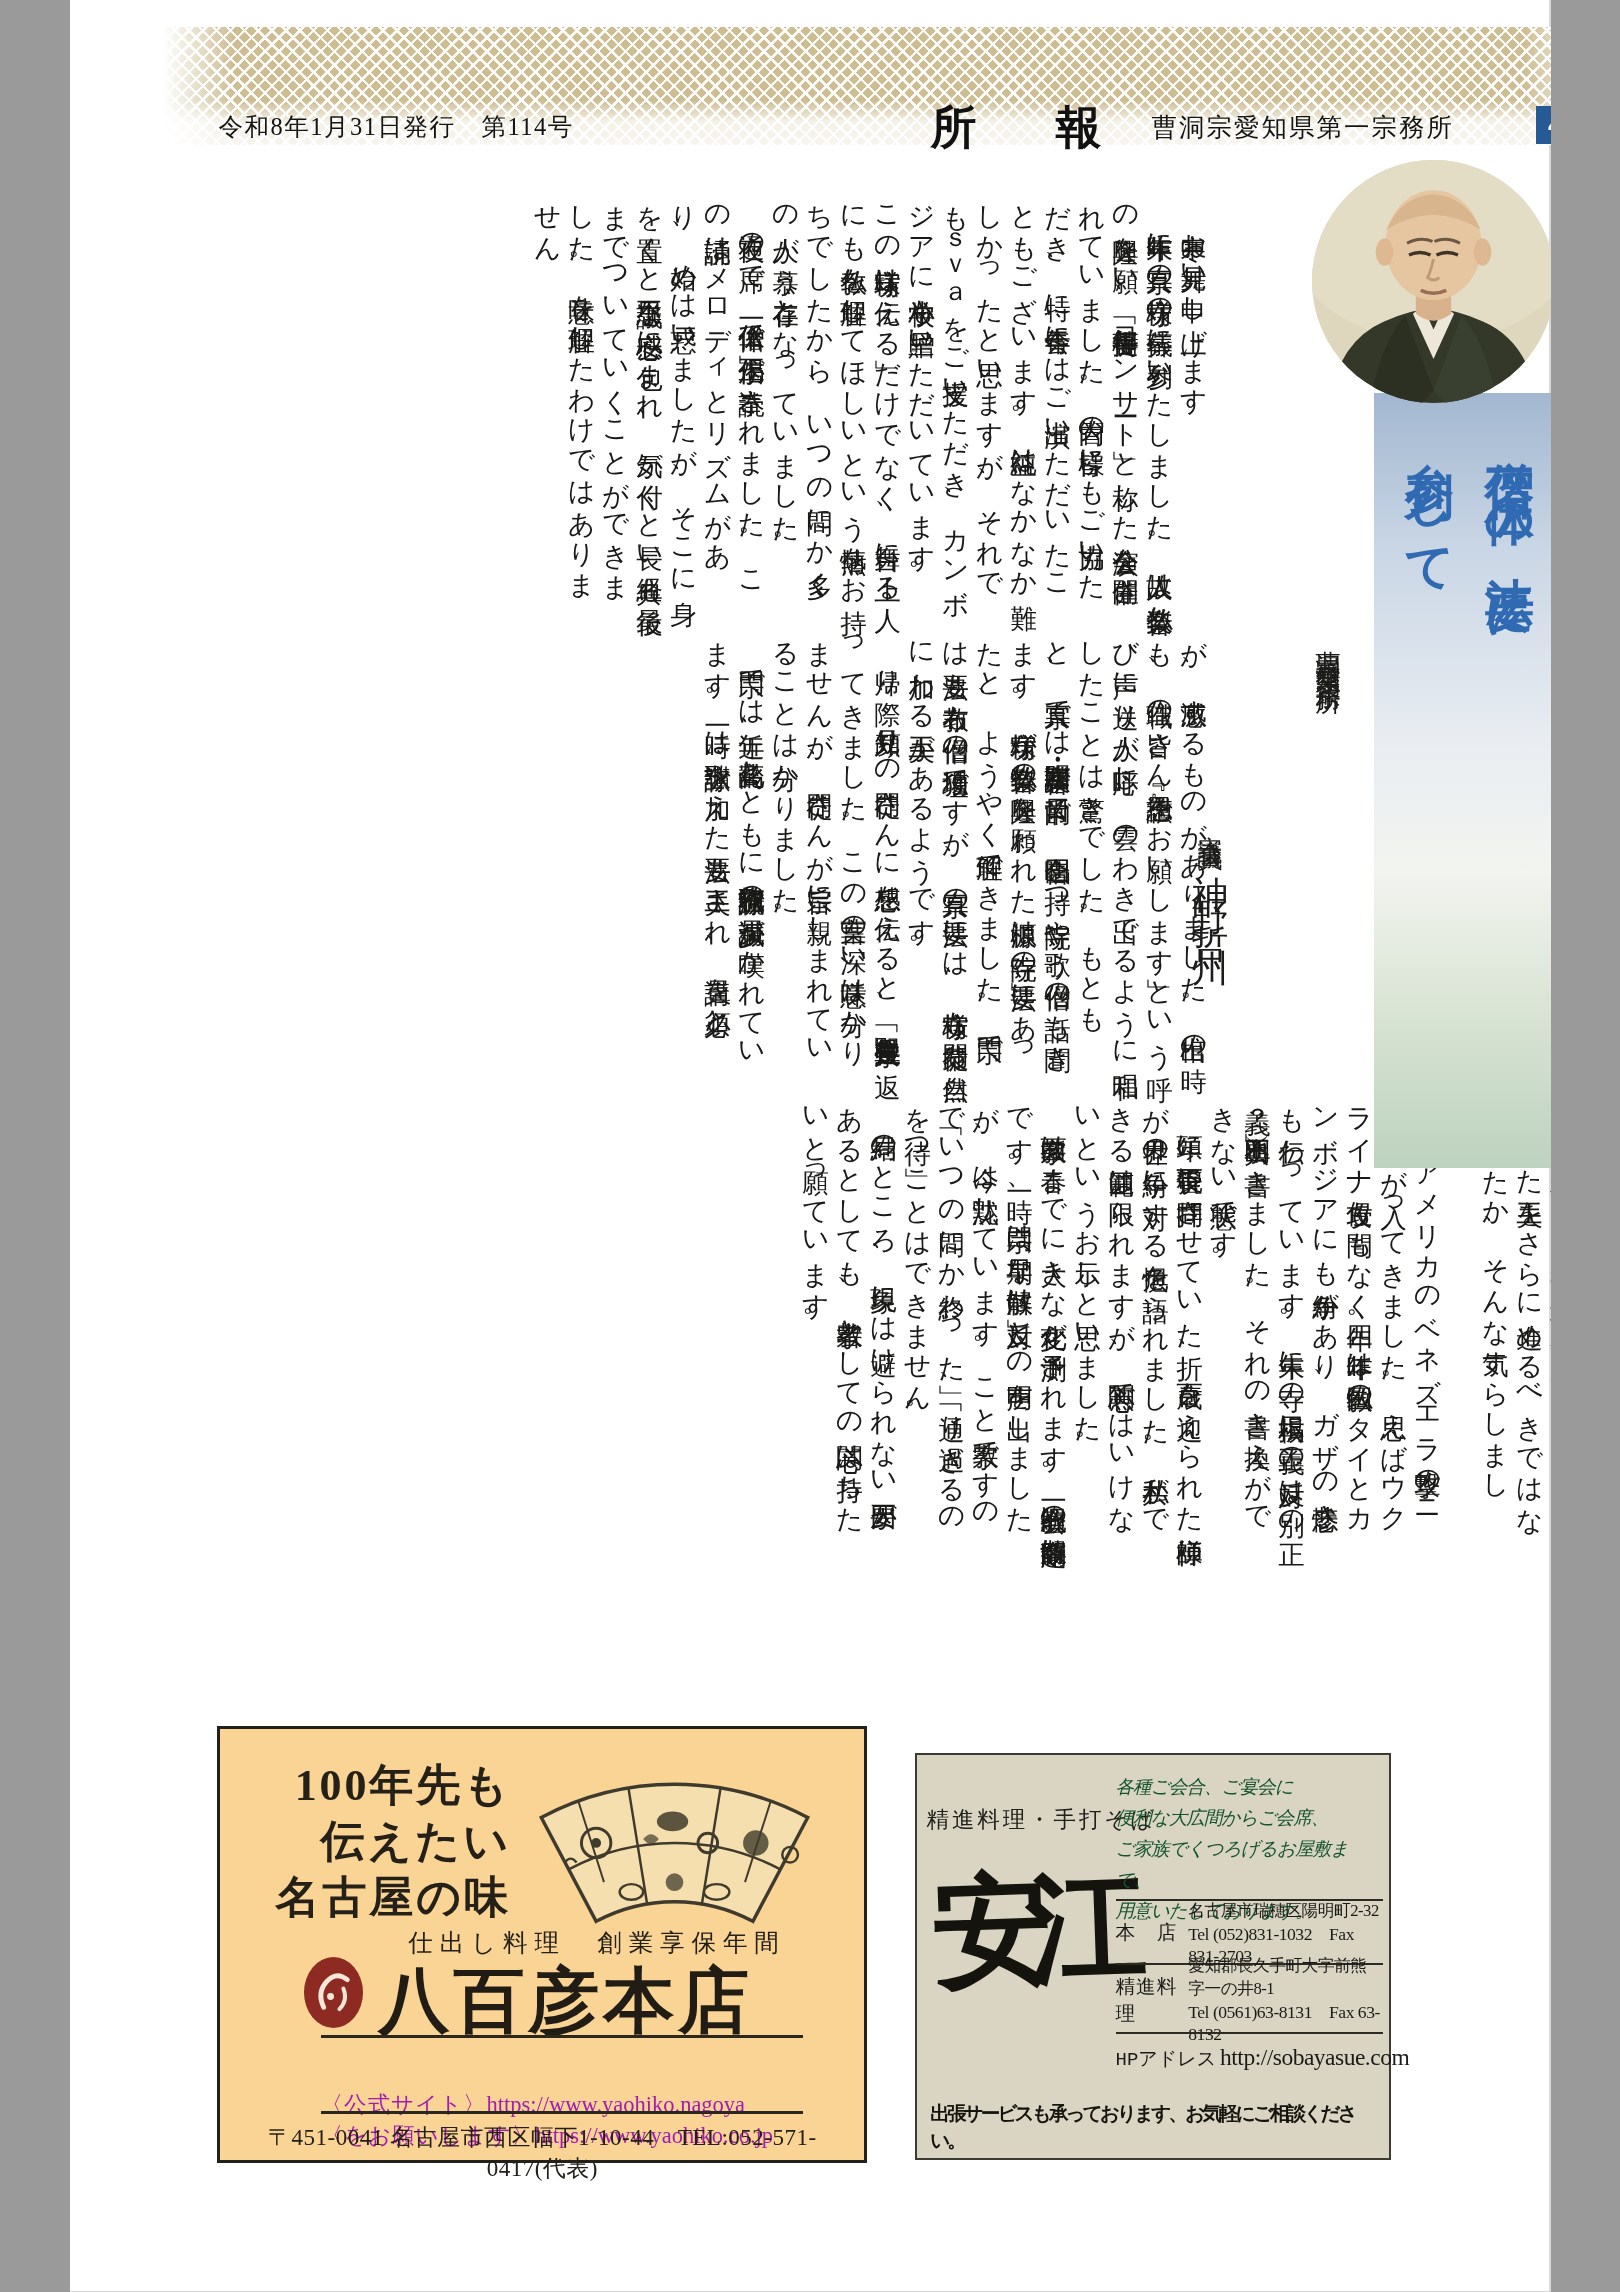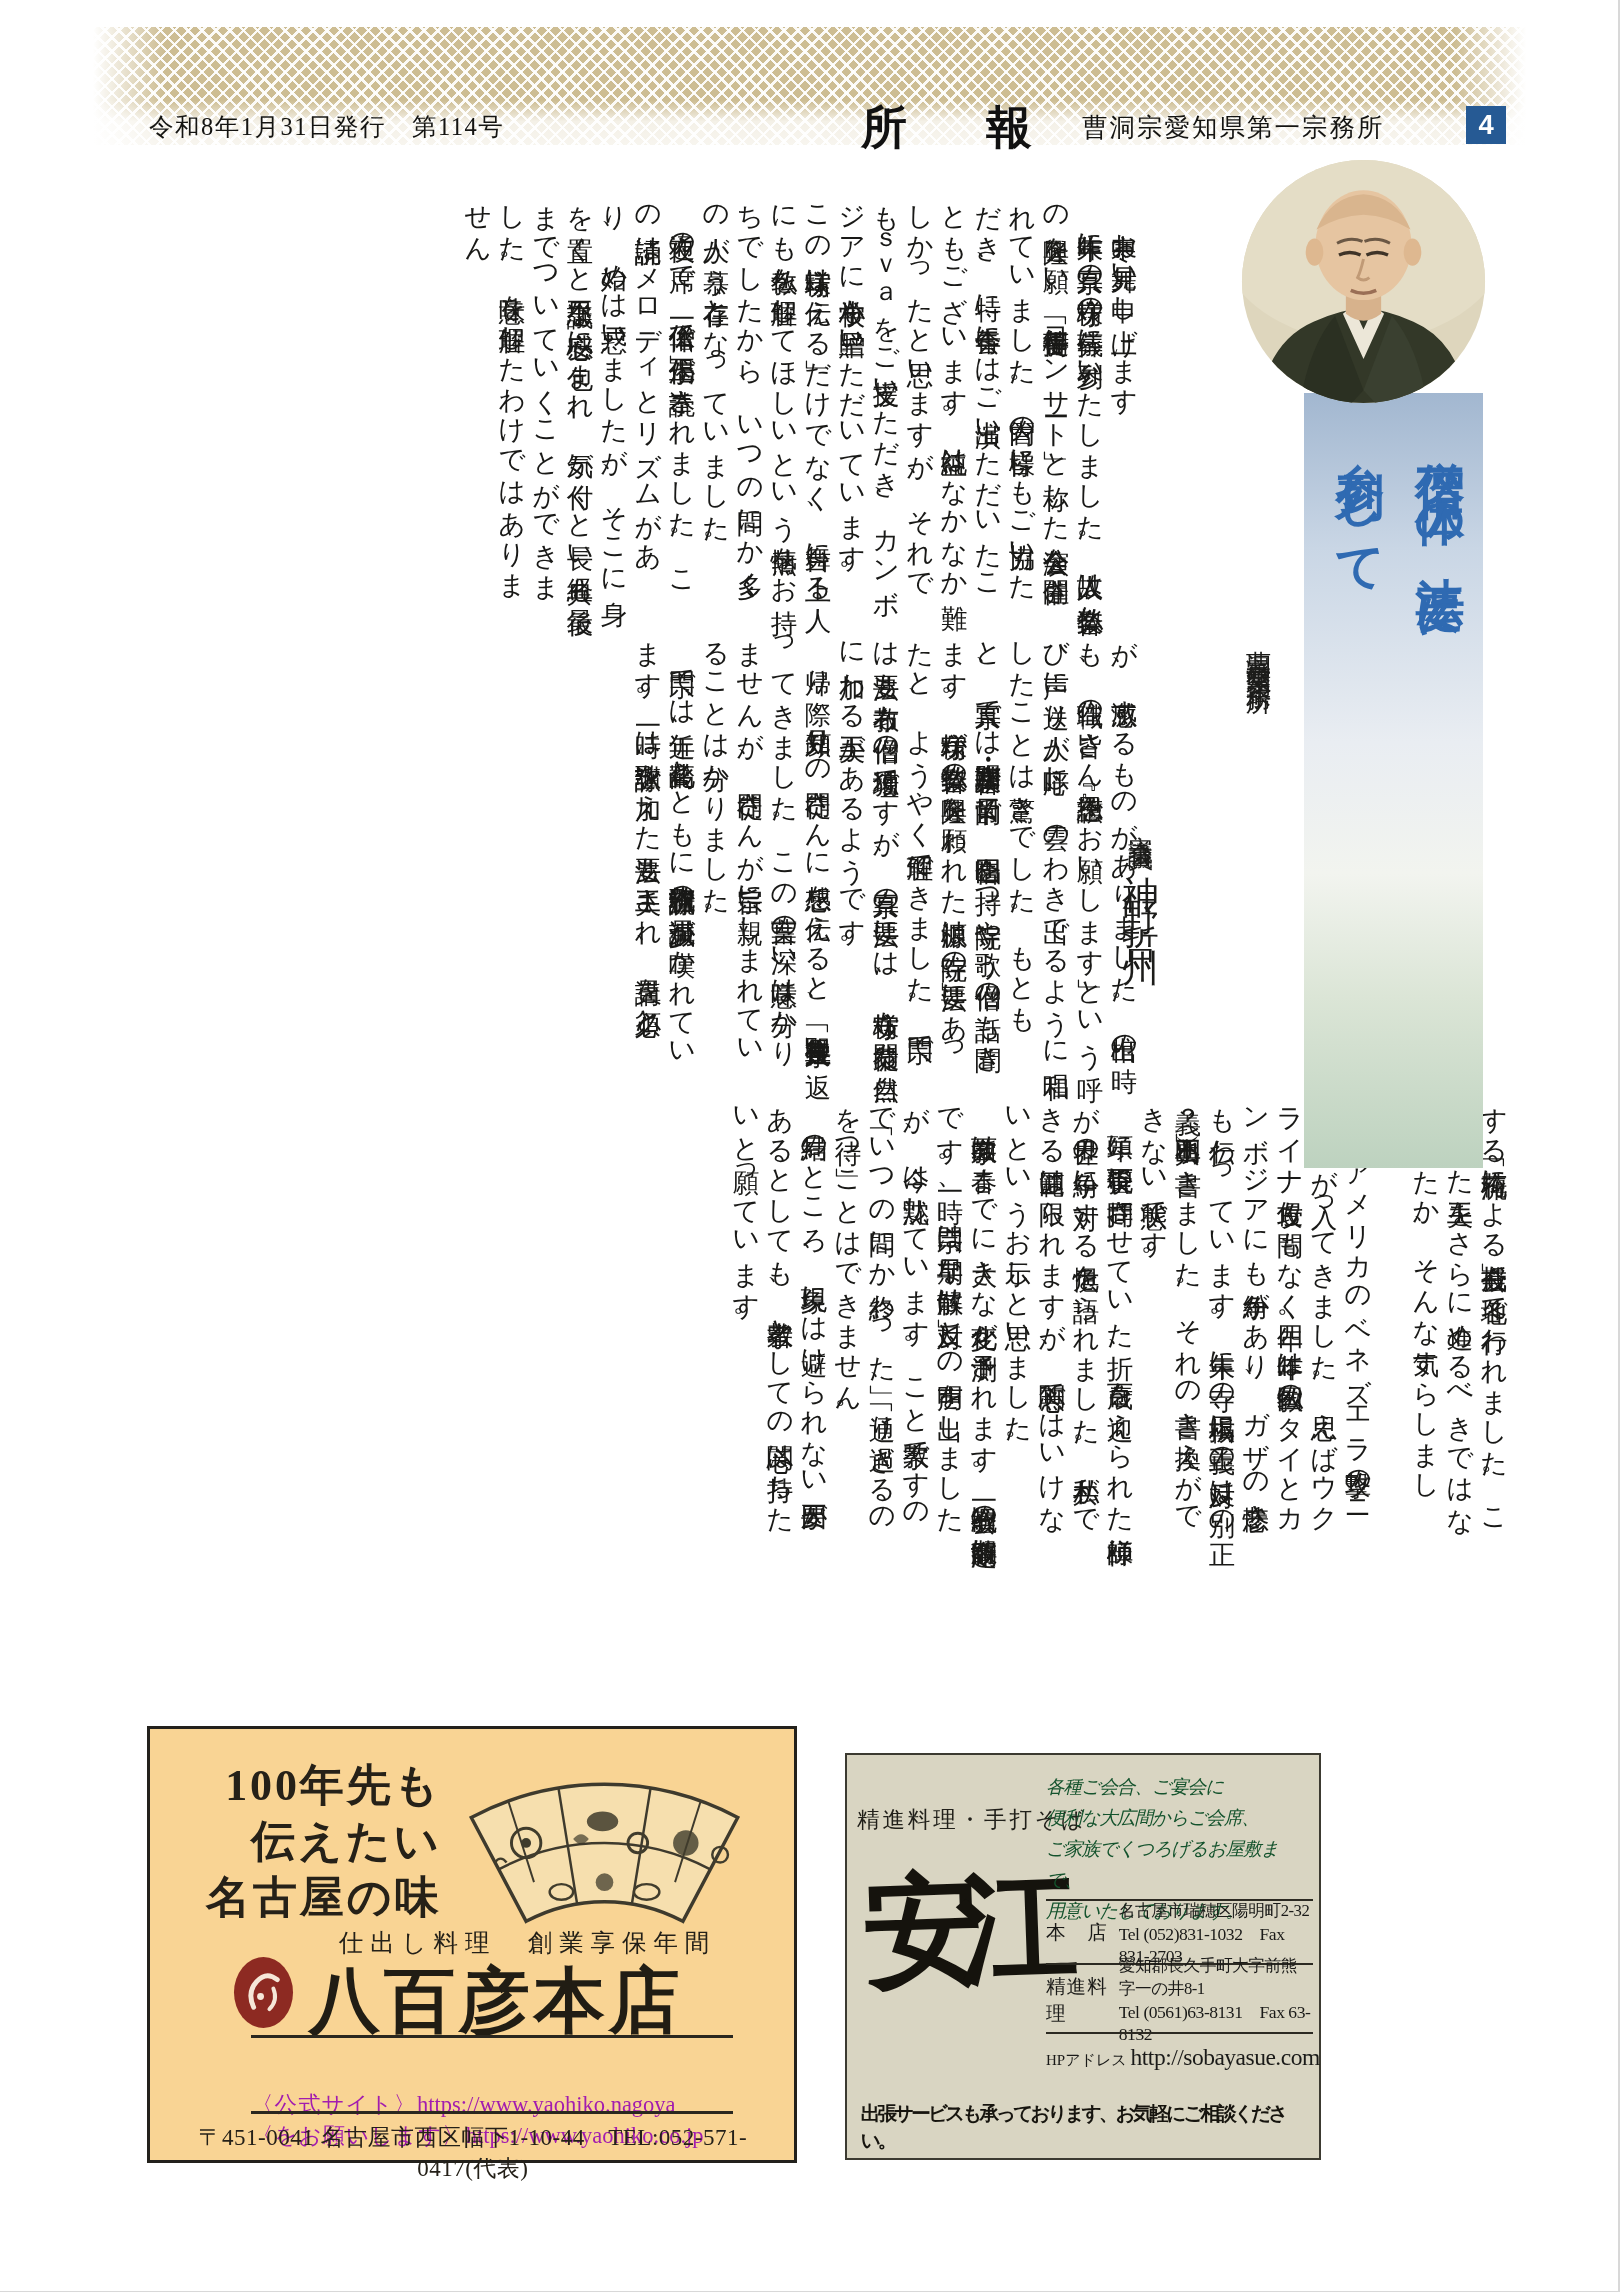--- a/index.html
+++ b/index.html
@@ -1,17 +1,17 @@
 <!DOCTYPE html>
 <html><head>
 <meta charset="utf-8">
 <style>
   html,body { margin:0; padding:0; background:#9a9a9a; }
   .page {
-    position:relative; width:1620px; height:2293px; margin:0 auto;
+    position:relative; width:1481px; height:2293px; margin:0 auto;
     background:#ffffff; overflow:hidden;
     font-family:"Liberation Serif","DejaVu Serif",serif;
     color:#1a1a18;
     box-shadow: inset -2px 0 0 #d8d8d8, inset 0 -2px 0 #d8d8d8;
   }
   
   .pattern-band{
     position:absolute; left:93px; top:27.4px; width:1433px; height:118px;
     background-color:#cdbd93;
     background-image:
@@ -81,21 +81,21 @@
   .adR-intro{ font-size:18.6px; line-height:31px; letter-spacing:-1px; white-space:pre-line; }
   .rr{ left:199px; width:267px; height:2px; background:#2c2a22; }
   .rr1{ top:144px; } .rr2{ top:208px; } .rr3{ top:277px; }
   .shoprow{ left:199px; width:267px; display:flex; align-items:center; gap:7.8px; }
   .sr1{ top:152px; height:51px; } .sr2{ top:217px; height:55px; }
   .slabel{ flex:0 0 65px; font-size:19.6px; letter-spacing:1px; font-family:Liberation Serif, serif; }
   .sinfo{ flex:1; }
   .saddr{ font-size:16.7px; letter-spacing:-0.5px; }
   .stel{ font-size:17.6px; letter-spacing:-0.5px; }
   .hprow{ left:199px; top:289px; width:267px; white-space:nowrap; }
-  .hpl{ font-size:15px; font-family:Liberation Serif, serif; }
+  .hpl{ font-size:19px; font-family:Liberation Mono, monospace; }
   .hpu{ font-size:23.5px; letter-spacing:-0.5px; }
   .adR-footer{ left:13.7px; top:345px; width:451px; font-size:19.6px; letter-spacing:-2.9px; font-weight:600;
                color:#16140e; font-family:"Liberation Sans","DejaVu Sans",sans-serif; }
 </style>
 </head>
 <body>
 
 <div class="page">
 
   <div class="pattern-band"></div>

